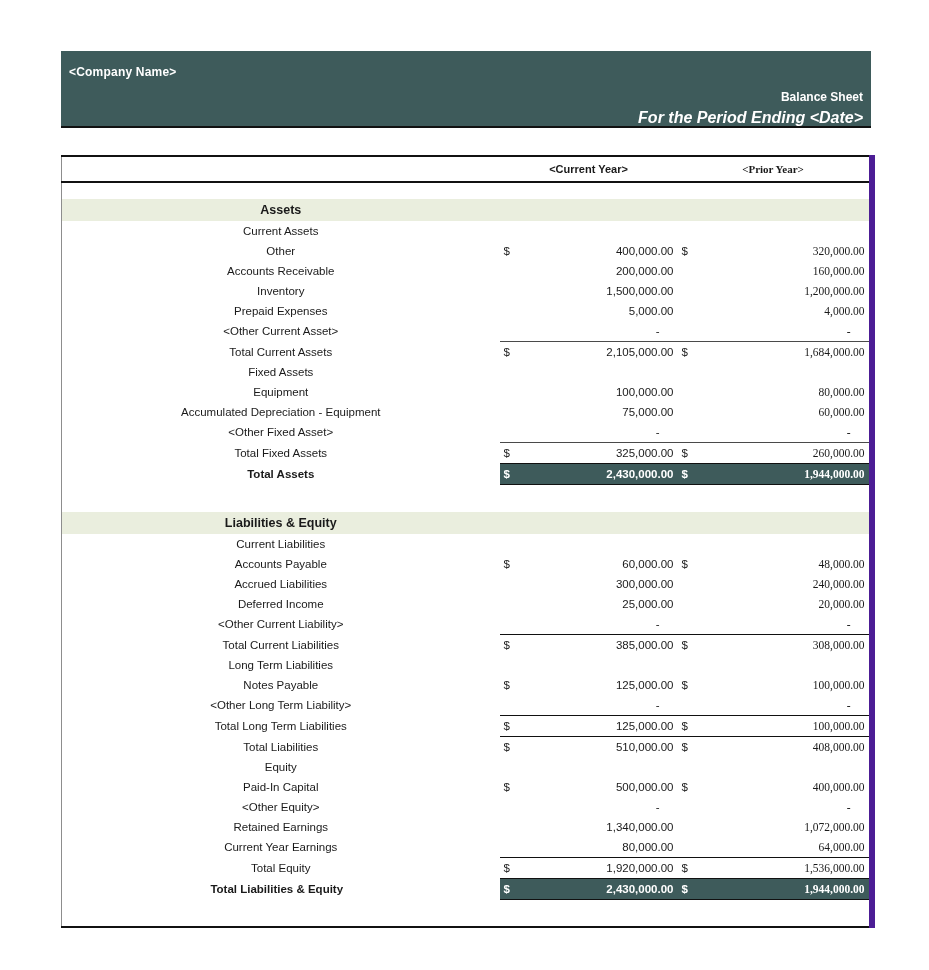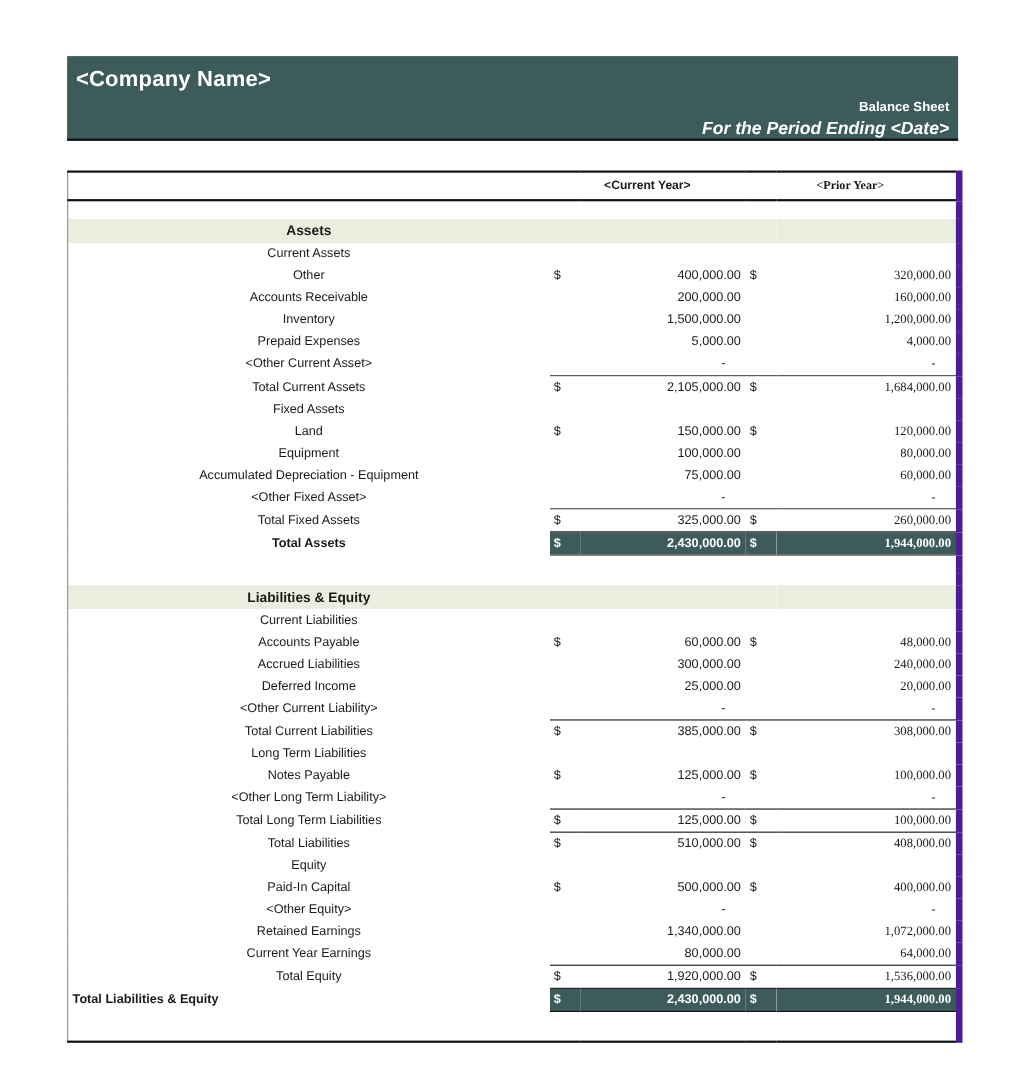--- a/index.html
+++ b/index.html
@@ -20,21 +20,21 @@
   .title-band{
     background:#3e5b5b;
     color:#ffffff;
     padding:8px 8px 6px 8px;
     box-sizing:border-box;
     height:77px;
     position:relative;
     border-bottom:2px solid #111;
   }
   .company-name{
-    font-size:20px;
+    font-size:12px;
     font-weight:bold;
     letter-spacing:.2px;
     line-height:26px;
   }
   .doc-title{
     position:absolute;
     right:8px; top:39px;
     font-size:12px;
     font-weight:bold;
   }
@@ -220,27 +220,20 @@
       </tr>
 
       <tr>
         <td class="lbl i1 vl-left">Fixed Assets</td>
         <td class="sym"></td>
           <td class="amt"></td>
           <td class="sym"></td>
           <td class="amt vl-right"></td>
       </tr>
       <tr>
-        <td class="lbl i2 vl-left">Land</td>
-        <td class="sym">$</td>
-        <td class="amt">150,000.00</td>
-        <td class="sym">$</td>
-        <td class="amt vl-right">120,000.00</td>
-      </tr>
-      <tr>
         <td class="lbl i2 vl-left">Equipment</td>
         <td class="sym"></td>
         <td class="amt">100,000.00</td>
         <td class="sym"></td>
         <td class="amt vl-right">80,000.00</td>
       </tr>
       <tr>
         <td class="lbl i2 vl-left">Accumulated Depreciation - Equipment</td>
         <td class="sym"></td>
         <td class="amt">75,000.00</td>
@@ -409,21 +402,21 @@
       </tr>
       <tr>
         <td class="lbl i3 vl-left">Total Equity</td>
         <td class="sym rule-top-dark">$</td>
         <td class="amt rule-top-dark">1,920,000.00</td>
         <td class="sym rule-top-dark">$</td>
         <td class="amt rule-top-dark vl-right">1,536,000.00</td>
       </tr>
 
       <tr class="grand">
-        <td class="lbl i4 vl-left" style="text-align:left;padding-right:12px">Total Liabilities &amp; Equity</td>
+        <td class="lbl i4 vl-left" style="text-align:center;padding-right:12px">Total Liabilities &amp; Equity</td>
         <td class="sym">$</td>
         <td class="amt">2,430,000.00</td>
         <td class="sym">$</td>
         <td class="amt vl-right">1,944,000.00</td>
       </tr>
 
       <tr class="bottomframe">
         <td class="vl-left"></td>
           <td></td>
           <td></td>

